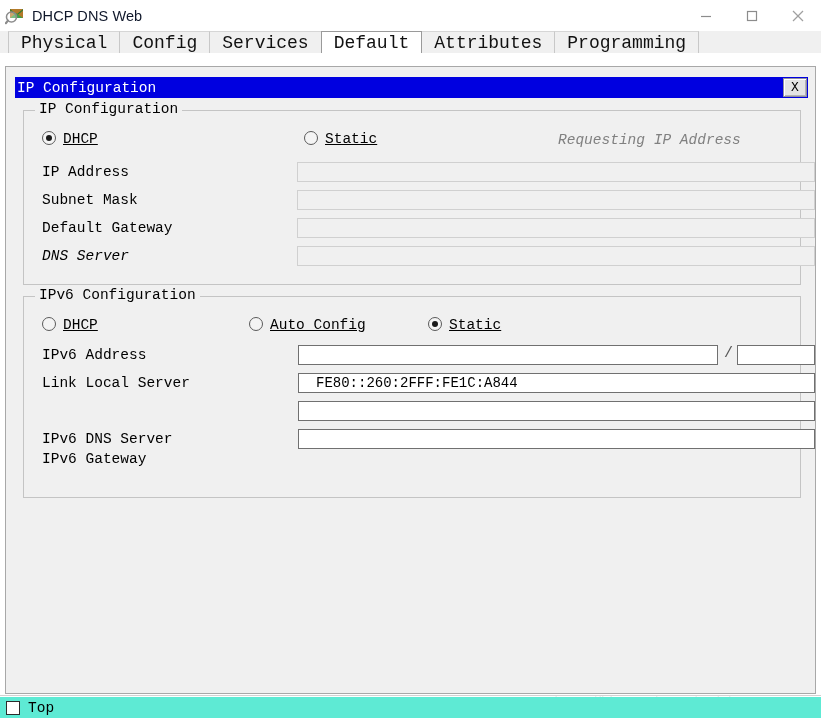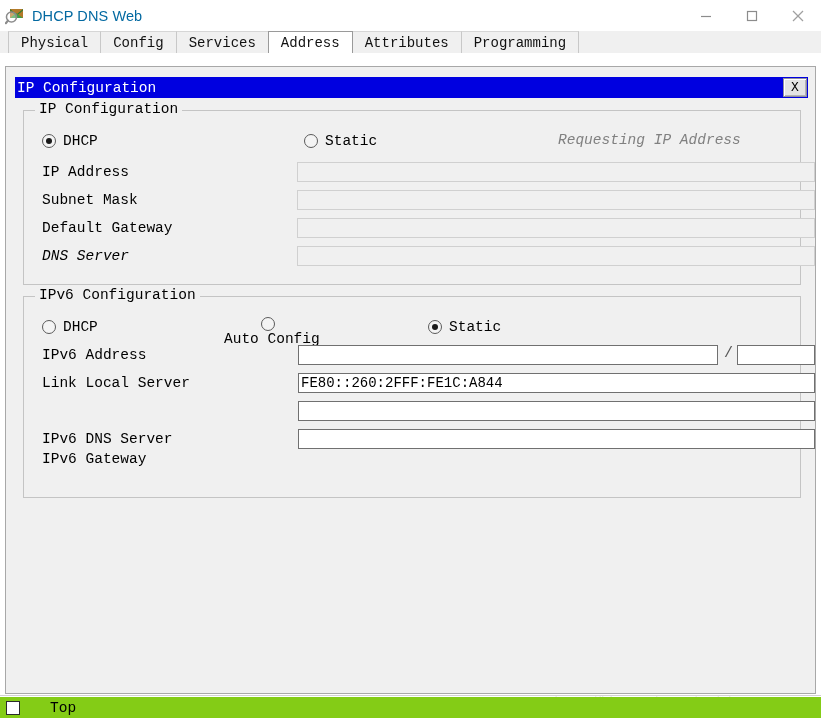--- a/index.html
+++ b/index.html
@@ -25,21 +25,21 @@
   .os-app-icon {
     width: 20px;
     height: 20px;
     margin-left: 5px;
     margin-right: 7px;
     flex: 0 0 auto;
     position: relative;
   }
   .os-title-text {
     font-size: 14.5px;
-    color: #0369a1;
+    color: #0f172a;
     font-family: "Liberation Sans", sans-serif;
     letter-spacing: 0.1px;
   }
   .os-winbtns {
     position: absolute;
     right: 0;
     top: 0;
     height: 31px;
     display: flex;
     align-items: center;
@@ -58,21 +58,21 @@
     height: 22px;
     background: #f0f0f0;
     display: flex;
     align-items: flex-end;
     padding-left: 8px;
     box-sizing: border-box;
     position: relative;
   }
   .tab {
     font-family: "Liberation Mono", monospace;
-    font-size: 14px;
+    font-size: 18px;
     color: #111111;
     height: 22px;
     line-height: 22px;
     padding: 0 12px;
     background: #f0f0f0;
     border-left: 1px solid #c8c8c8;
     border-right: 1px solid #c8c8c8;
     border-top: 1px solid #d6d6d6;
     box-sizing: border-box;
     white-space: nowrap;
@@ -163,22 +163,23 @@
     color: #000000;
     white-space: nowrap;
   }
   #gb-ip   { left: 8px;  top: 12px;  width: 778px; height: 175px; }
   #gb-ipv6 { left: 8px;  top: 198px; width: 778px; height: 202px; }
 
   
   .radio-row {
     position: absolute;
     display: flex;
-    align-items: center;
+    align-items: flex-start;
     height: 20px;
+    text-decoration: underline;
   }
   .radio {
     width: 14px;
     height: 14px;
     border-radius: 50%;
     border: 1px solid #5a5a5a;
     background: #f4f4f4;
     box-sizing: border-box;
     flex: 0 0 auto;
     position: relative;
@@ -212,21 +213,21 @@
     line-height: 20px;
   }
 
   
   .tinput {
     position: absolute;
     box-sizing: border-box;
     font-family: "Liberation Mono", monospace;
     font-size: 14px;
     color: #000000;
-    padding: 0 2px;
+    padding: 0 17px;
     height: 20px;
     line-height: 18px;
     background: #ffffff;
     border: 1px solid #707070;
     outline: none;
   }
   .tinput.disabled {
     background: #f0f0f0;
     border: 1px solid #d0d0d0;
     color: #9a9a9a;
@@ -247,24 +248,23 @@
     color: #555555;
   }
 
   
   .footer {
     position: absolute;
     left: 0;
     top: 697px;
     width: 821px;
     height: 21px;
-    background: #84cc16;
-    display: flex;
-    align-items: center;
-    gap: 22px;
+    background: #5eead4;
+    display: flex;
+    align-items: center;
   }
   .footer-sep {
     position: absolute;
     left: 0;
     top: 695px;
     width: 821px;
     height: 1px;
     background: #d2d2d2;
   }
   .chk {
@@ -326,21 +326,21 @@
         <line x1="12" y1="2" x2="2" y2="12" stroke="#a0a0a0" stroke-width="1.3"></line>
       </svg>
     </div>
   </div>
 </div>
 
 <div class="tabstrip">
   <div class="tab">Physical</div>
   <div class="tab">Config</div>
   <div class="tab">Services</div>
-  <div class="tab active">Address</div>
+  <div class="tab active">Default</div>
   <div class="tab">Attributes</div>
   <div class="tab">Programming</div>
 </div>
 
 <div class="panel">
 
   <div class="iw-titlebar">
     <div class="iw-title-text">IP Configuration</div>
     <div class="iw-close">X</div>
   </div>
@@ -371,21 +371,21 @@
       <input class="tinput disabled" style="left: 273px; top: 135px; width: 518px;" disabled="" value="">
     </div>
 
     <div class="groupbox" id="gb-ipv6">
       <div class="gb-legend">IPv6 Configuration</div>
 
       <div class="radio-row" style="left:18px; top:20px;">
         <span class="radio"></span>
         <span class="radio-label">DHCP</span>
       </div>
-      <div class="radio-row" style="left:200px; top:20px;flex-direction:column;">
+      <div class="radio-row" style="left:225px; top:20px;">
         <span class="radio"></span>
         <span class="radio-label">Auto Config</span>
       </div>
       <div class="radio-row" style="left:404px; top:20px;">
         <span class="radio on"></span>
         <span class="radio-label">Static</span>
       </div>
 
       <div class="field-label" style="left:18px; top:48px;">IPv6 Address</div>
       <div class="field-label" style="left:18px; top:76px;">Link Local Server</div>

